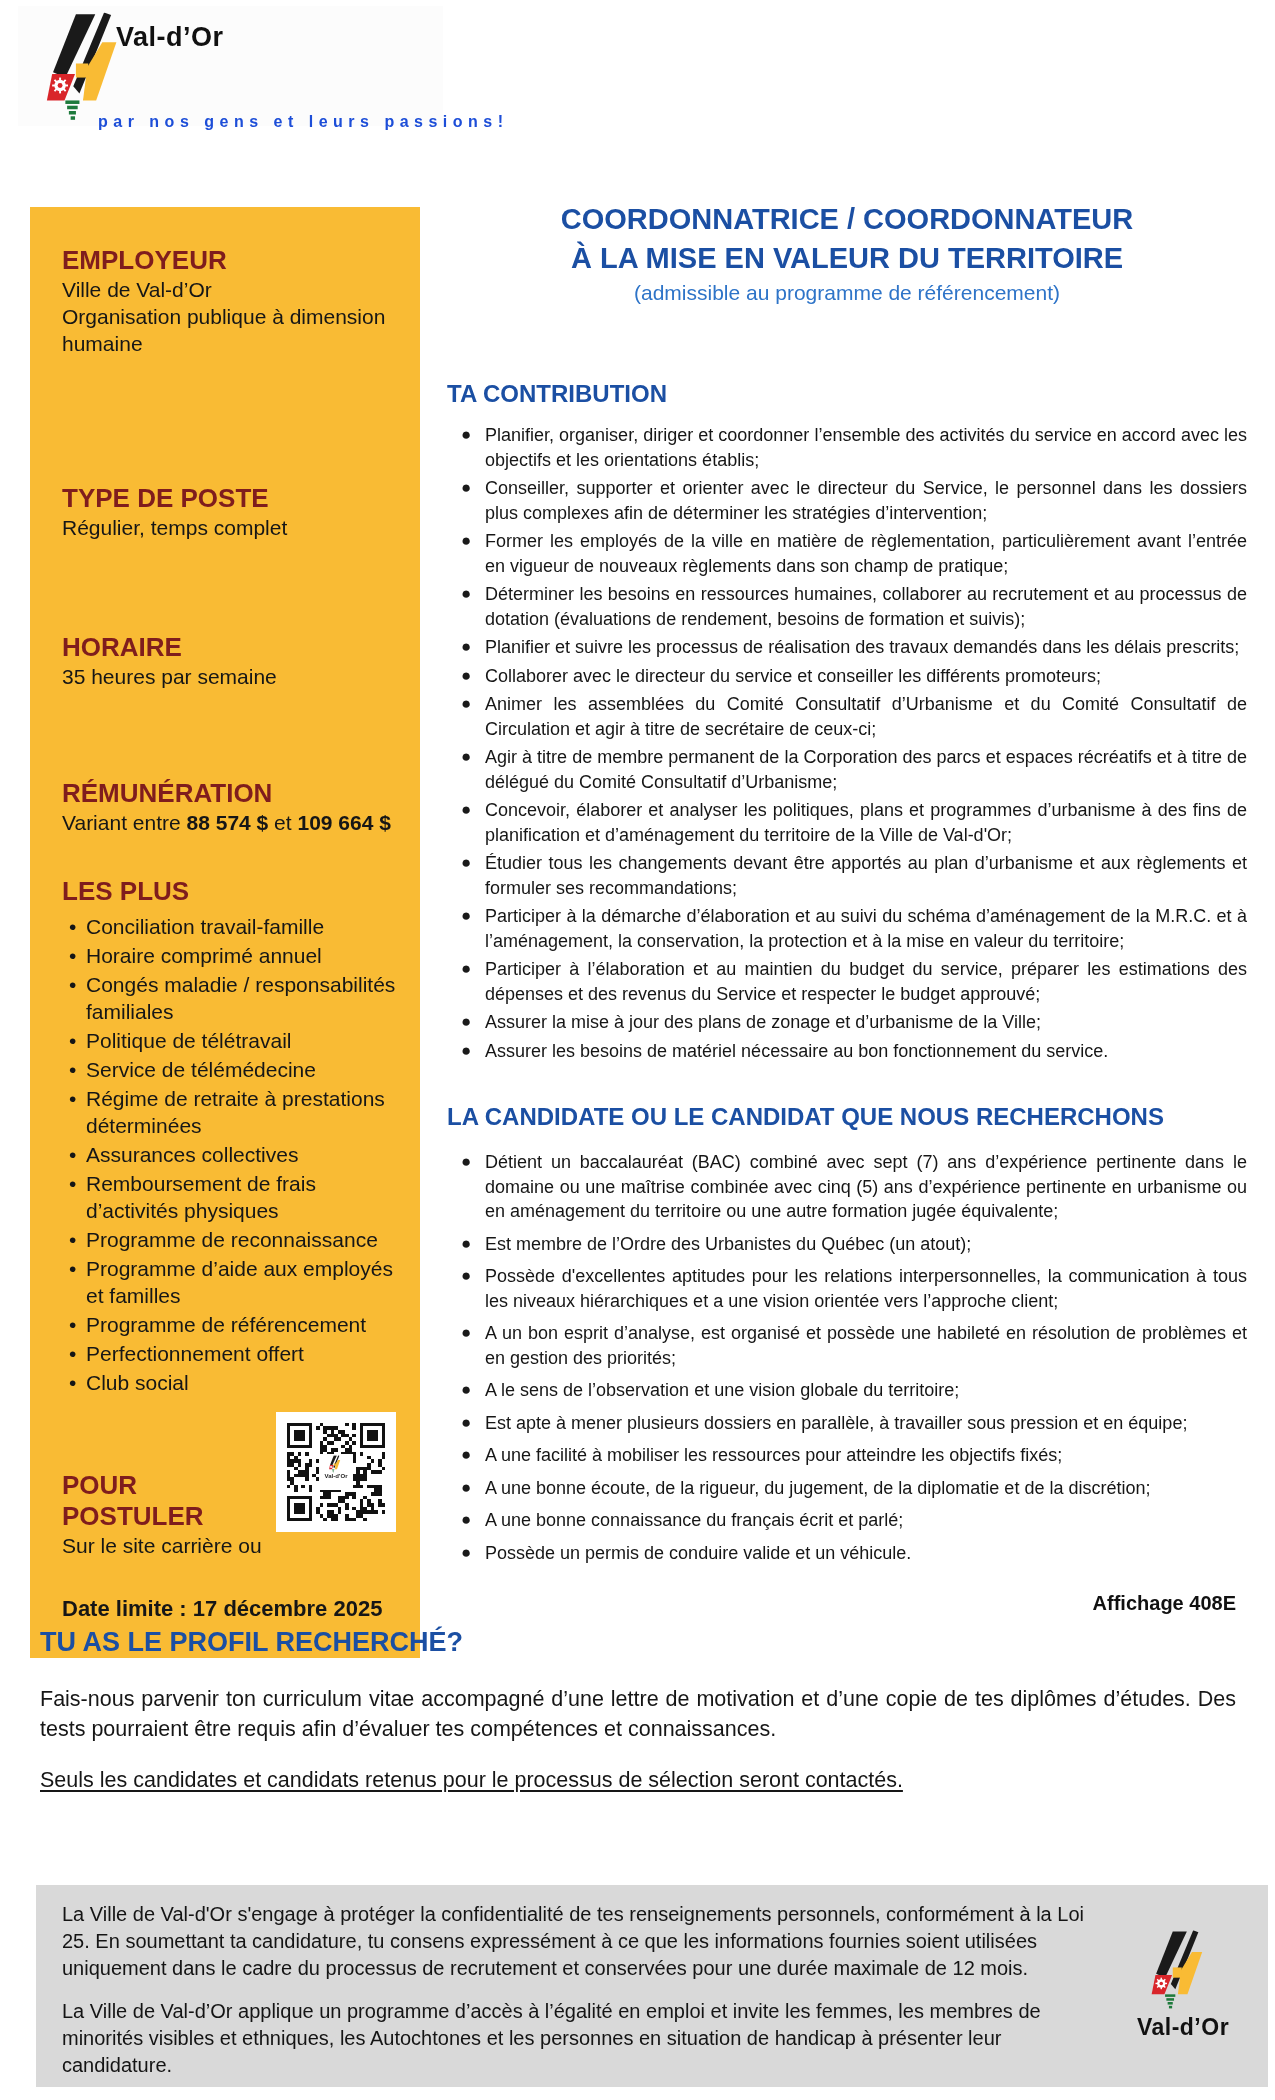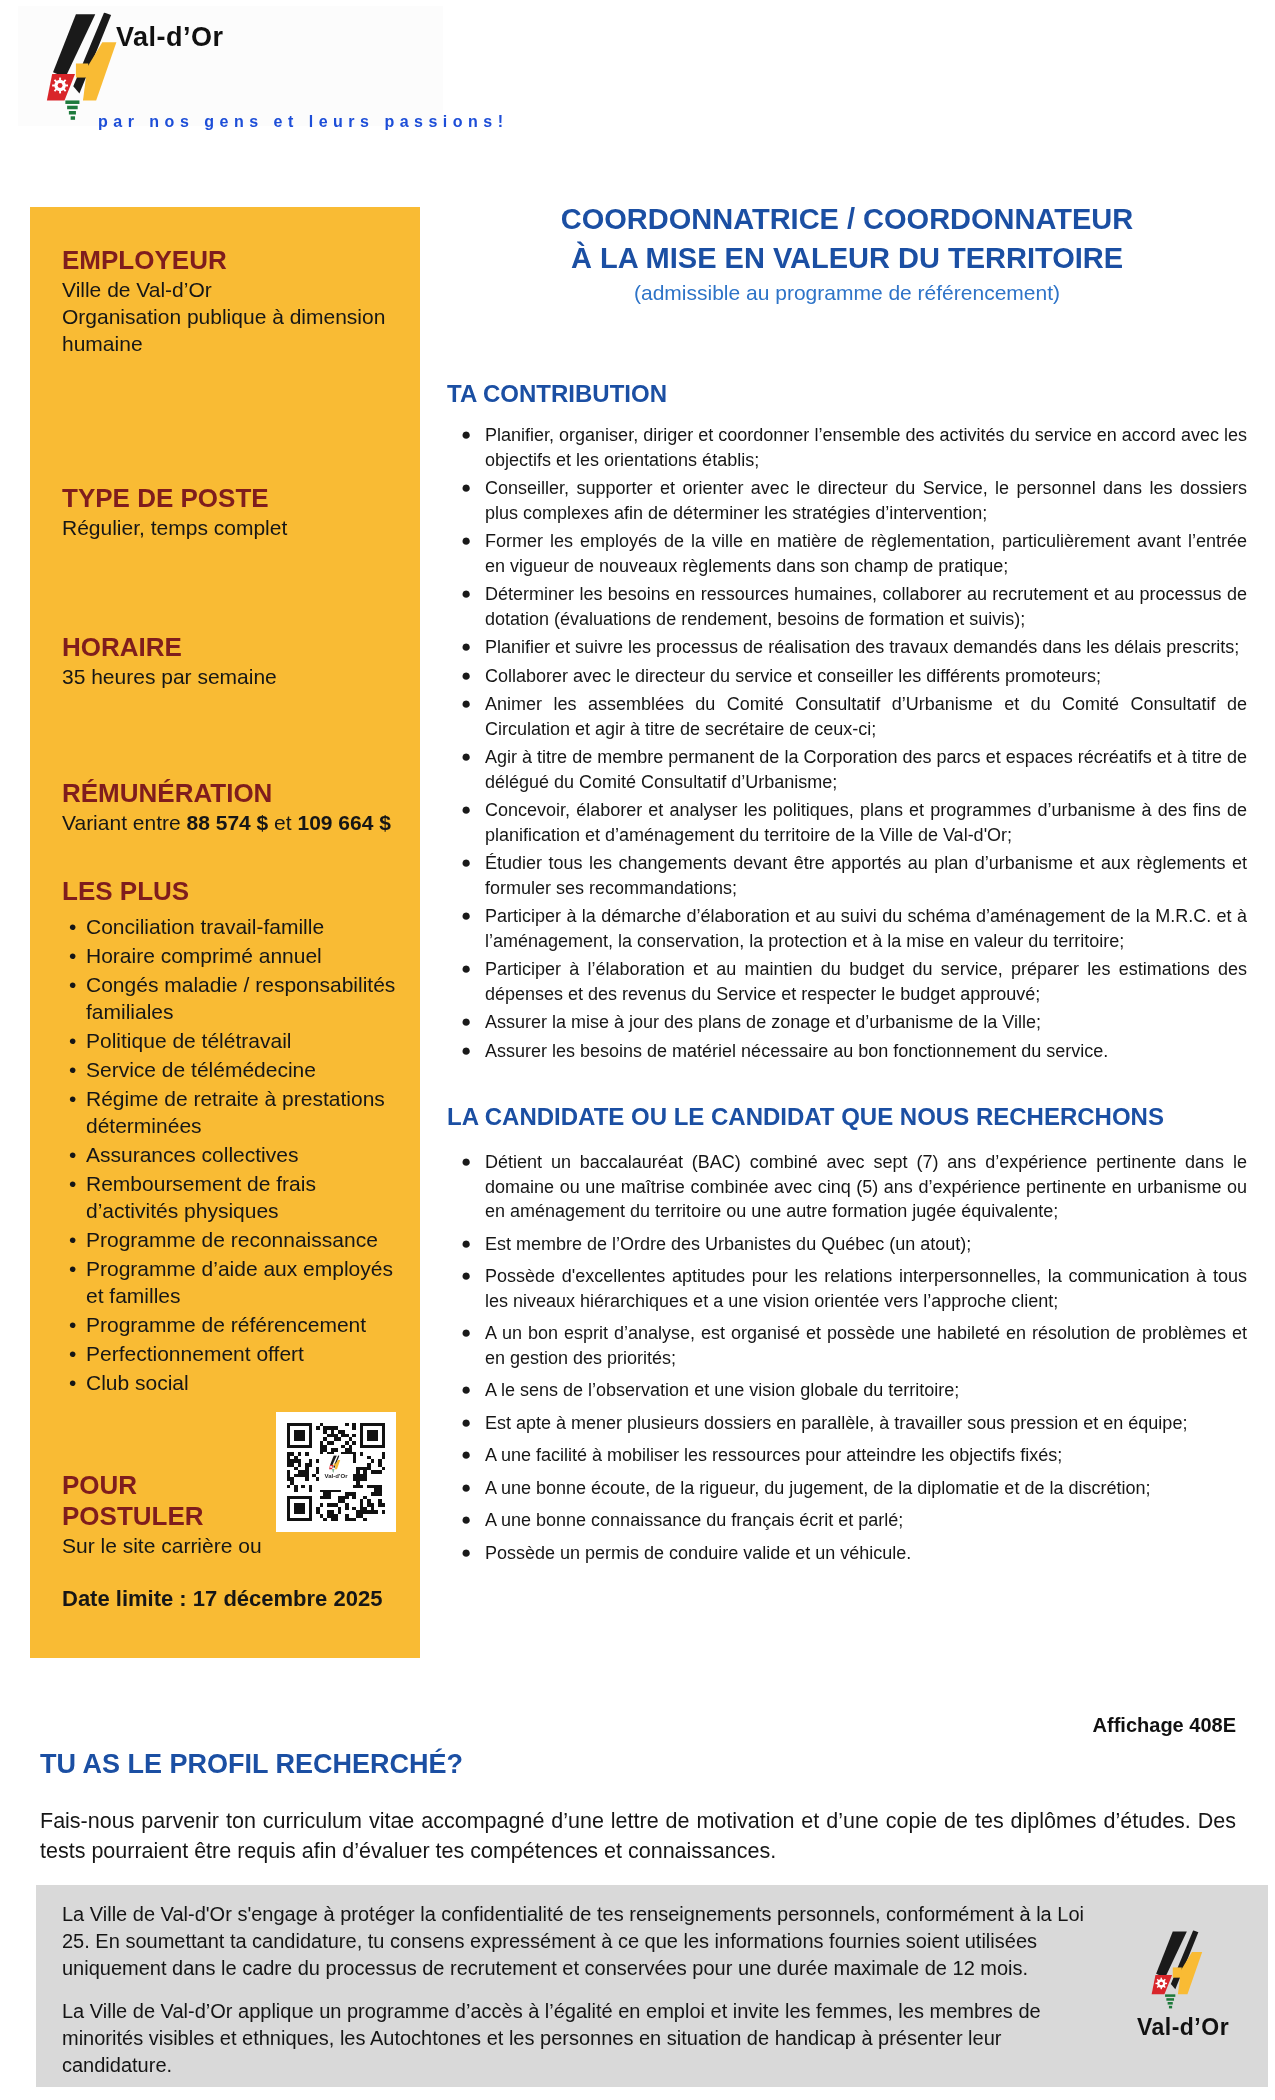--- a/index.html
+++ b/index.html
@@ -25,39 +25,39 @@
   .plus-list { list-style:none; margin-top:6px; }
   .plus-list li { position:relative; padding-left:24px; margin-bottom:2px; }
   .plus-list li::before { content:"\2022"; position:absolute; left:7px; top:0; font-size:21px; }
   .postuler-row { display:flex; margin-top:16px; }
   .postuler-text { flex:1; padding-top:58px; }
   .qr-box { width:120px; height:120px; background:#ffffff; padding:7px; position:relative; flex:0 0 auto; }
   .qr-box svg { width:106px; height:106px; display:block; }
   .qr-center { position:absolute; left:50%; top:50%; transform:translate(-50%,-50%); width:34px; height:36px; background:#fff; text-align:center; }
   .qr-center svg { width:14px; height:18px; display:block; margin:1px auto 0; }
   .qr-center .qr-center-label { font-size:6px; font-weight:bold; color:#222; line-height:7px; }
-  .date-limite { margin-top:26px; font-weight:bold; font-size:22px !important; }
+  .date-limite { margin-top:36px; font-weight:bold; font-size:22px !important; }
 
   
   .main-col { position:absolute; left:447px; top:200px; width:800px; }
   .job-title { text-align:center; color:#1B4FA3; }
   .job-title .t1, .job-title .t2 { font-size:29px; font-weight:bold; line-height:39px; }
   .job-title .t3 { font-size:21px; line-height:30px; color:#2E74C8; font-weight:normal; }
   .section-heading { color:#1B4FA3; font-size:24px; font-weight:bold; line-height:31px; }
   .contribution-heading { margin-top:70px; }
   .bullet-list { list-style:none; margin-top:14px; }
   .bullet-list li { display:flex; margin-bottom:4px; }
   .bullet-list .blt { flex:0 0 38px; text-align:left; padding-left:14px; font-size:17px; line-height:24px; }
   .bullet-list .txt { flex:1; font-size:18px; line-height:24.5px; text-align:justify; color:#161616; }
   .candidate-heading { margin-top:38px; }
   .candidate-list { margin-top:18px; }
   .candidate-list li { margin-bottom:8px; }
 
   
-  .footer-area { position:absolute; left:40px; top:1714px; width:1196px; }
+  .footer-area { position:absolute; left:40px; top:1592px; width:1196px; }
   .affichage { text-align:right; font-weight:bold; font-size:20px; color:#111; }
   .profil-heading { color:#1B4FA3; font-size:27px; font-weight:bold; margin-top:12px; }
   .profil-text { margin-top:26px; font-size:21.5px; line-height:30px; text-align:justify; color:#161616; }
   .contact-note { margin-top:24px; font-size:21.5px; text-decoration:underline; text-underline-offset:3px; color:#161616; }
 
   
   .gray-box { position:absolute; left:36px; top:1885px; width:1232px; height:202px; background:#D9D9D9; padding:16px 26px 18px 26px; display:flex; }
   .gray-text { flex:1; padding-right:28px; }
   .gray-text p { font-size:20px; line-height:27px; color:#141414; }
   .gray-text .p2 { margin-top:16px; }

